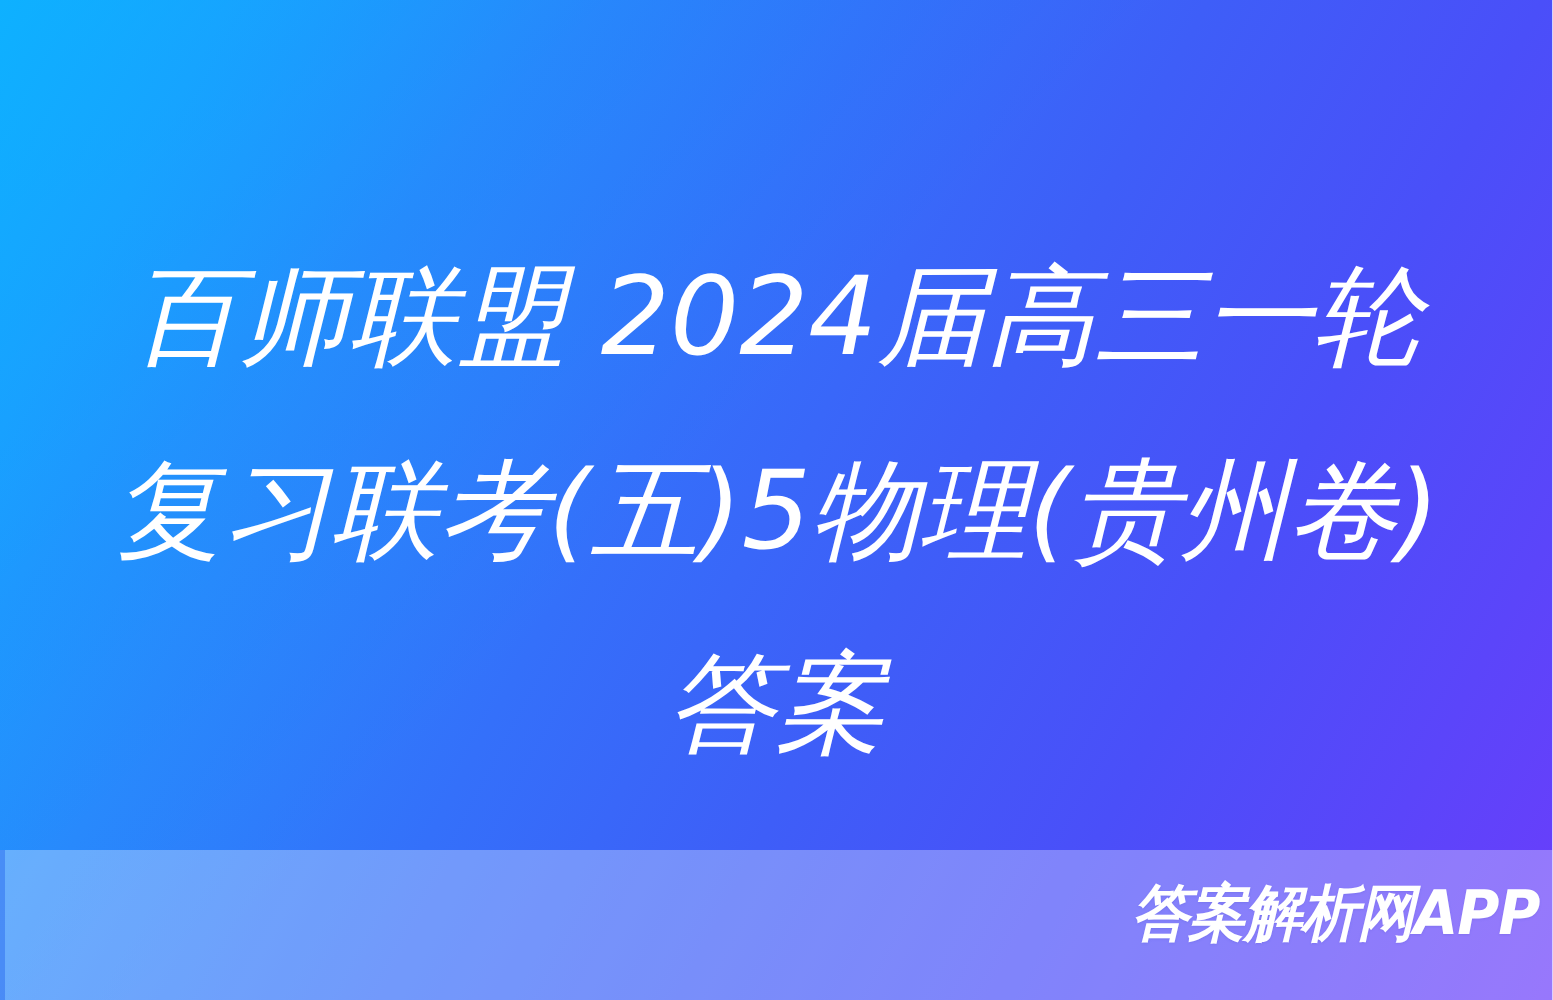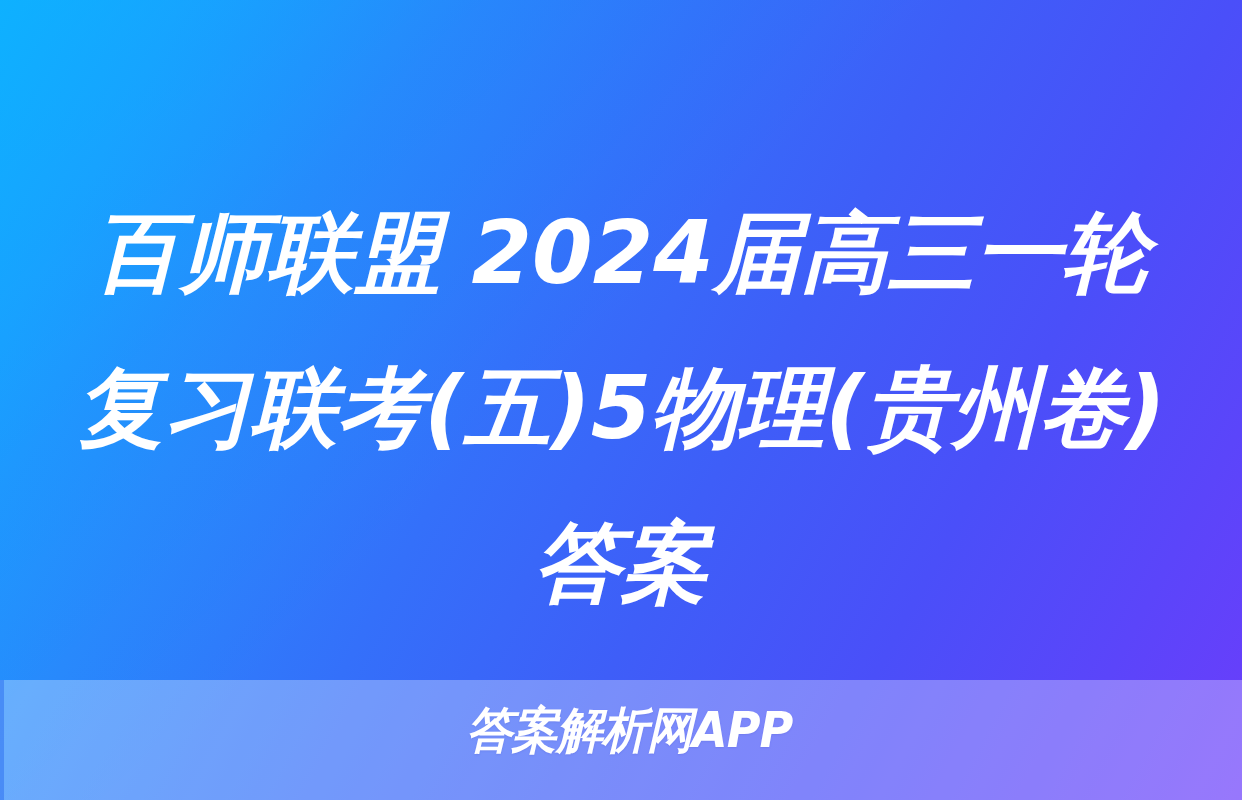--- a/index.html
+++ b/index.html
@@ -73,34 +73,34 @@
     text-align: center;
     pointer-events: none;
   }
 
   .title {
     margin: 0;
     color: #ffffff;
     font-family: "DejaVu Sans", "Liberation Sans", sans-serif;
     font-size: 87px;
     line-height: 155px;
-    font-weight: 700;
+    font-weight: 400;
     font-style: italic;
     letter-spacing: 0px;
     word-break: break-all;
     text-align: center;
   }
 
   
   .watermark-wrap {
     position: absolute;
     left: 0;
     right: 0;
     top: 702px;
-    text-align: center;
+    text-align: right;
     margin-left: 16px;
   }
 
   .watermark {
     display: inline-block;
     margin: 0;
     color: #ffffff;
     font-family: "DejaVu Sans", "Liberation Sans", sans-serif;
     font-size: 49px;
     line-height: 58px;

